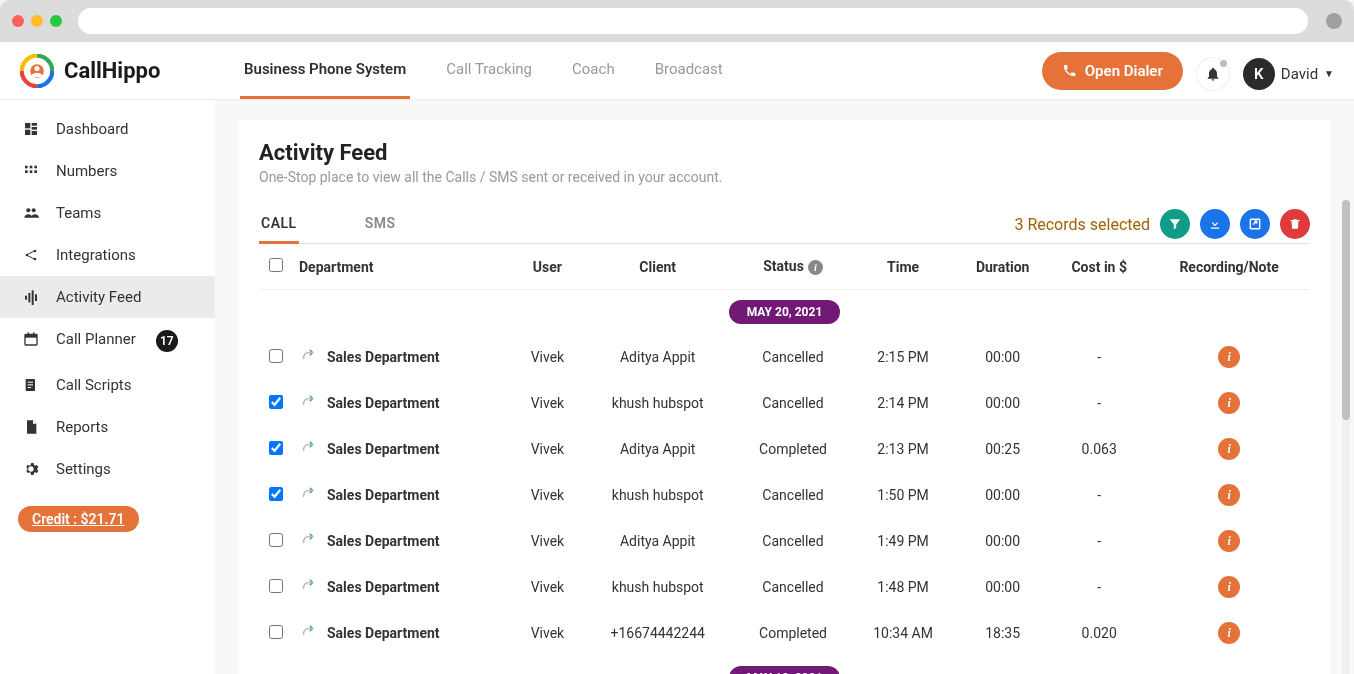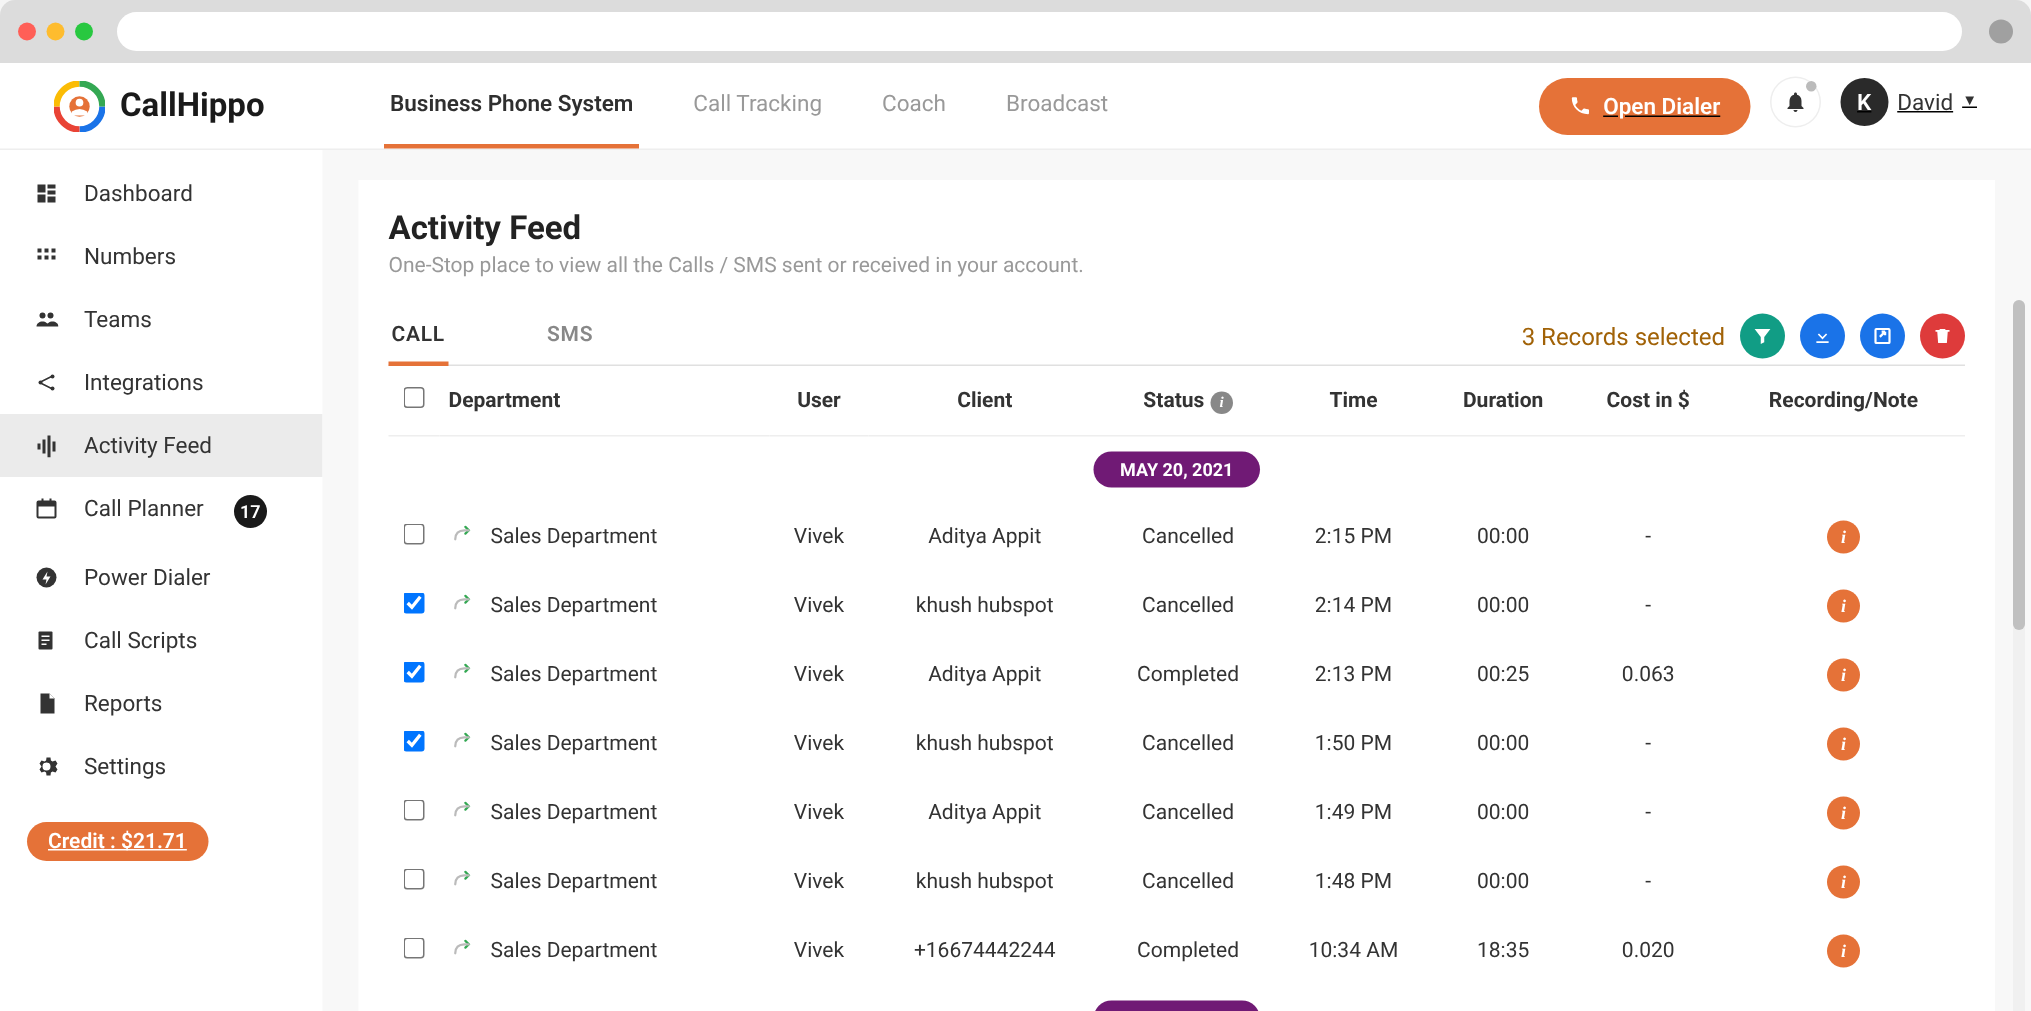--- a/index.html
+++ b/index.html
@@ -6,28 +6,28 @@
 body { background: #f5f5f5; }
 .browser-chrome { background: #dcdcdc; padding: 8px 12px; display: flex; align-items: center; gap: 8px; border-radius: 10px 10px 0 0; }
 .window-dots { display: flex; gap: 7px; margin-right: 8px; }
 .dot { width: 12px; height: 12px; border-radius: 50%; }
 .dot-red { background: #ff5f57; }
 .dot-yellow { background: #febc2e; }
 .dot-green { background: #28c840; }
 .url-bar { flex: 1; background: #fff; border-radius: 14px; height: 26px; }
 .chrome-right { width: 16px; height: 16px; border-radius: 50%; background: #a0a0a0; margin-left: 10px; }
 .app { background: #fff; }
-.topbar { display: flex; align-items: center; padding: 0 36px; height: 58px; border-bottom: 1px solid #eee; }
+.topbar { display: flex; align-items: center; padding: 0 20px; height: 58px; border-bottom: 1px solid #eee; }
 .logo-wrap { display: flex; align-items: center; gap: 10px; width: 200px; }
 .logo-svg { width: 34px; height: 34px; }
 .logo-text { font-size: 22px; font-weight: 700; color: #1a1a1a; }
 .top-tabs { display: flex; gap: 32px; margin-left: 20px; }
 .top-tab { padding: 18px 4px; color: #999; font-size: 15px; cursor: pointer; border-bottom: 3px solid transparent; }
 .top-tab.active { color: #2f2f2f; font-weight: 600; border-bottom-color: #e57238; }
-.top-right { margin-left: auto; display: flex; align-items: flex-start; gap: 14px; text-decoration: underline; }
+.top-right { margin-left: auto; display: flex; align-items: flex-end; gap: 14px; }
 .open-dialer { background: #e57238; color: #fff; border: none; border-radius: 22px; padding: 10px 20px; font-size: 15px; font-weight: 600; display: flex; align-items: center; gap: 8px; cursor: pointer; }
 .bell-wrap { width: 32px; height: 32px; border-radius: 50%; background: #fff; box-shadow: 0 0 0 1px #eee; display: flex; align-items: center; justify-content: center; position: relative; cursor: pointer; }
 .bell-badge { position: absolute; top: 2px; right: 2px; width: 7px; height: 7px; border-radius: 50%; background: #bbb; }
 .avatar { width: 32px; height: 32px; border-radius: 50%; background: #2a2a2a; color: #fff; display: flex; align-items: center; justify-content: center; font-weight: 600; }
 .user-menu { display: flex; align-items: center; gap: 6px; cursor: pointer; color: #333; font-size: 15px; }
 .caret { font-size: 10px; }
 .layout { display: flex; }
 .sidebar { width: 215px; padding-top: 8px; background: #fff; }
 .sidebar-item { display: flex; align-items: flex-start; gap: 16px; padding: 12px 22px; color: #333; font-size: 15px; cursor: pointer; }
 .sidebar-item.active { background: #ebebeb; }
@@ -47,21 +47,21 @@
 .round-btn { width: 30px; height: 30px; border-radius: 50%; display: flex; align-items: center; justify-content: center; cursor: pointer; color: #fff; }
 .rb-teal { background: #119d85; }
 .rb-blue { background: #1a73e8; }
 .rb-red { background: #de3b3b; }
 table.feed { width: 100%; border-collapse: collapse; }
 .feed th { text-align: center; font-size: 14px; font-weight: 700; color: #333; padding: 14px 6px; border-bottom: 1px solid #eee; }
 .feed th:nth-child(2) { text-align: left; }
 .feed td { text-align: center; font-size: 14px; color: #333; padding: 12px 6px; }
 .feed td.dept-cell { text-align: left; }
 .feed input[type=checkbox] { width: 14px; height: 14px; cursor: pointer; }
-.dept-wrap { display: flex; align-items: center; gap: 10px; }
+.dept-wrap { display: flex; align-items: center; gap: 10px; font-weight: bold; }
 .dir-icon { width: 18px; height: 18px; }
 .date-row td { padding: 10px 0; }
 .date-pill { background: #701a75; color: #fff; font-size: 12px; font-weight: 700; padding: 5px 18px; border-radius: 12px; display: inline-block; }
 .info-dot { width: 22px; height: 22px; border-radius: 50%; background: #e57238; color: #fff; display: inline-flex; align-items: center; justify-content: center; font-style: italic; font-weight: 700; font-size: 12px; cursor: pointer; font-family: serif; }
 .status-info { width: 15px; height: 15px; border-radius: 50%; background: #888; color: #fff; display: inline-flex; align-items: center; justify-content: center; font-style: italic; font-size: 10px; font-weight: 700; margin-left: 4px; font-family: serif; }
 .scroll-track { position: absolute; right: 4px; top: 100px; bottom: 20px; width: 8px; background: #f0f0f0; border-radius: 4px; }
 .scroll-thumb { position: absolute; top: 0; left: 0; right: 0; height: 220px; background: #c0c0c0; border-radius: 4px; }
 </style>
 </head>
 <body>
@@ -177,28 +177,20 @@
               <rect x="3" y="5" width="18" height="5"></rect>
               <rect x="7" y="2" width="2" height="5"></rect>
               <rect x="15" y="2" width="2" height="5"></rect>
             </svg>
           </span>
           <span>Call Planner</span>
           <span class="sidebar-badge">17</span>
         </div><div class="sidebar-item">
           <span class="sidebar-icon">
             <svg width="16" height="16" viewBox="0 0 24 24" fill="#333">
-              <circle cx="12" cy="12" r="10"></circle>
-              <path d="M13 6l-5 8h4l-1 5 5-8h-4l1-5z" fill="#fff"></path>
-            </svg>
-          </span>
-          <span>Power Dialer</span>
-        </div><div class="sidebar-item">
-          <span class="sidebar-icon">
-            <svg width="16" height="16" viewBox="0 0 24 24" fill="#333">
               <rect x="4" y="3" width="14" height="18" rx="1"></rect>
               <rect x="7" y="7" width="8" height="1.5" fill="#fff"></rect>
               <rect x="7" y="11" width="8" height="1.5" fill="#fff"></rect>
               <rect x="7" y="15" width="5" height="1.5" fill="#fff"></rect>
             </svg>
           </span>
           <span>Call Scripts</span>
         </div><div class="sidebar-item">
           <span class="sidebar-icon">
             <svg width="16" height="16" viewBox="0 0 24 24" fill="#333">

